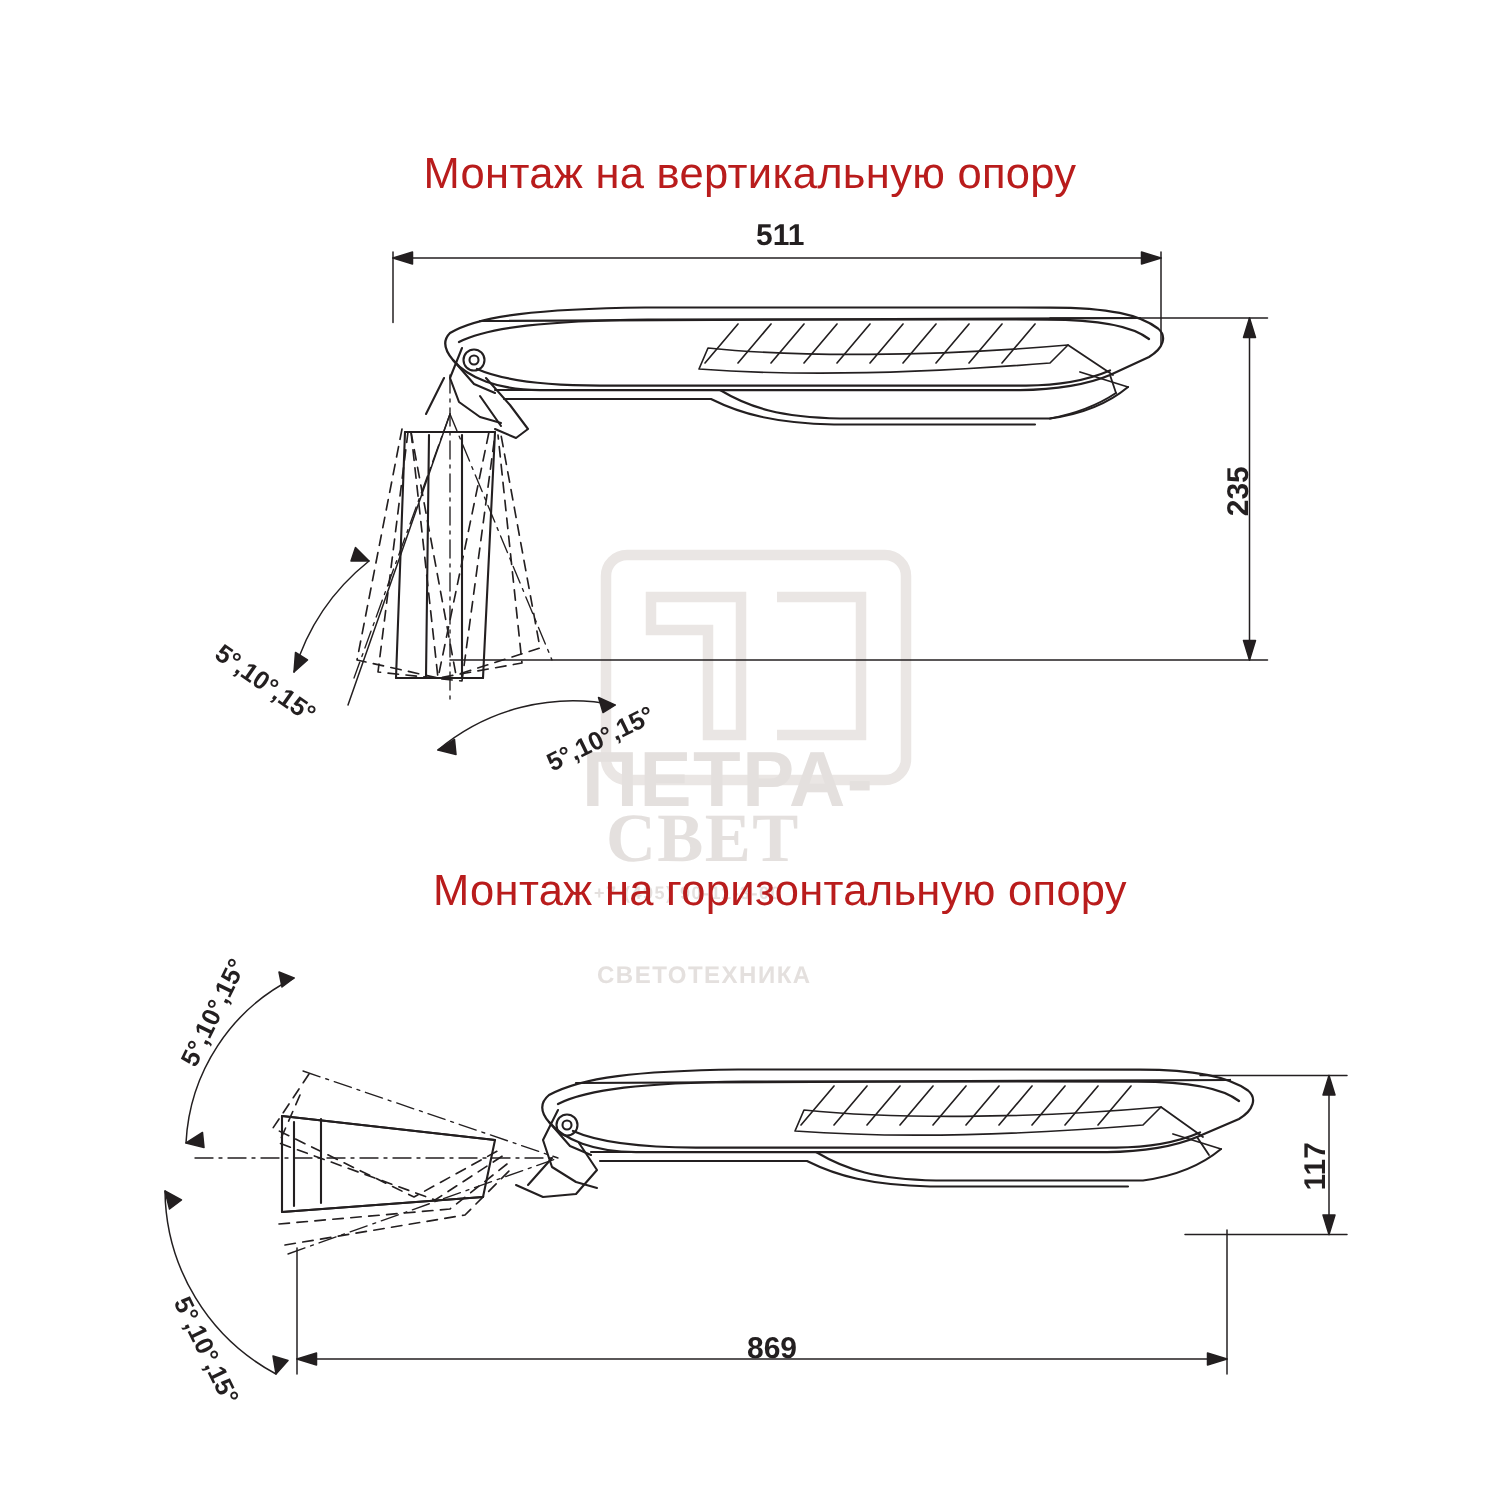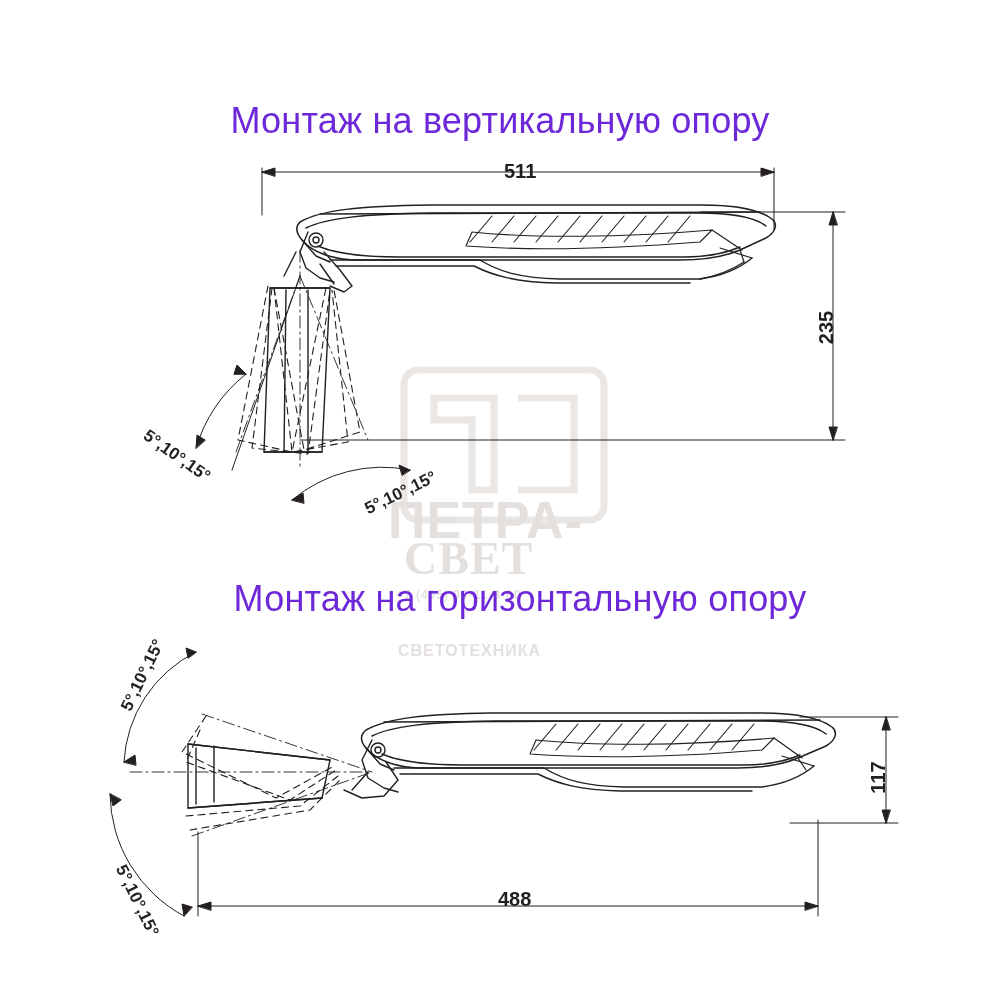--- a/index.html
+++ b/index.html
@@ -17,23 +17,23 @@
   }
   .sheet {
     position: absolute;
     inset: 0;
     width: 1000px;
     height: 1000px;
   }
   .title {
     position: absolute;
     text-align: center;
-    font-size: 36px;
+    font-size: 29px;
     font-weight: 400;
-    color: #6d28d9;
+    color: #b91c1c;
     letter-spacing: 0.2px;
     white-space: nowrap;
   }
   #title-vertical {
     left: 0; right: 0;
     top: 100px;
   }
   #title-horizontal {
     left: 0; right: 0;
     top: 578px;
@@ -191,21 +191,21 @@
 
       <g stroke-width="1">
         <path d="M292 500 A 140 140 0 0 1 410 470"></path>
         <path d="M292 500 l11 -7 l1 10 z" fill="#231f20"></path>
         <path d="M410 470 l-11 -5 l3 10 z" fill="#231f20"></path>
       </g>
 
     </g>
   </svg>
 
-  <div class="dim-label" style="left:504px; top:146px;margin-top:14px;">511</div>
+  <div class="dim-label" style="left:504px; top:146px;">511</div>
   <div class="dim-label vert" style="left:810px; top:316px; transform:rotate(-90deg);">235</div>
   <div class="ang-label" style="left:145px; top:424px; transform:rotate(35deg);">5°,10°,15°</div>
   <div class="ang-label" style="left:366px; top:500px; transform:rotate(-26deg);">5°,10°,15°</div>
 
   <svg width="1000" height="400" viewBox="0 0 1000 400" style="position:absolute; left:0; top:620px;">
     <g fill="none" stroke="#231f20" stroke-width="1.4" stroke-linejoin="round" stroke-linecap="round">
 
       <g stroke-width="1">
         <line x1="886" y1="97" x2="886" y2="203"></line>
         <path d="M886 97 l-4 13 h8 z" fill="#231f20"></path>
@@ -296,17 +296,17 @@
       <g stroke-width="1">
         <path d="M110 174 A 140 140 0 0 0 184 296"></path>
         <path d="M110 174 l3 12 l8 -6 z" fill="#231f20"></path>
         <path d="M184 296 l-2 -12 l10 3 z" fill="#231f20"></path>
       </g>
 
     </g>
   </svg>
 
   <div class="dim-label vert" style="left:862px; top:766px; transform:rotate(-90deg);">117</div>
-  <div class="dim-label" style="left:498px; top:888px;">488</div>
+  <div class="dim-label" style="left:498px; top:888px;">869</div>
   <div class="ang-label" style="left:126px; top:700px; transform:rotate(-64deg);">5°,10°,15°</div>
   <div class="ang-label" style="left:120px; top:856px; transform:rotate(64deg);">5°,10°,15°</div>
 
 </div>
 
 </body></html>

